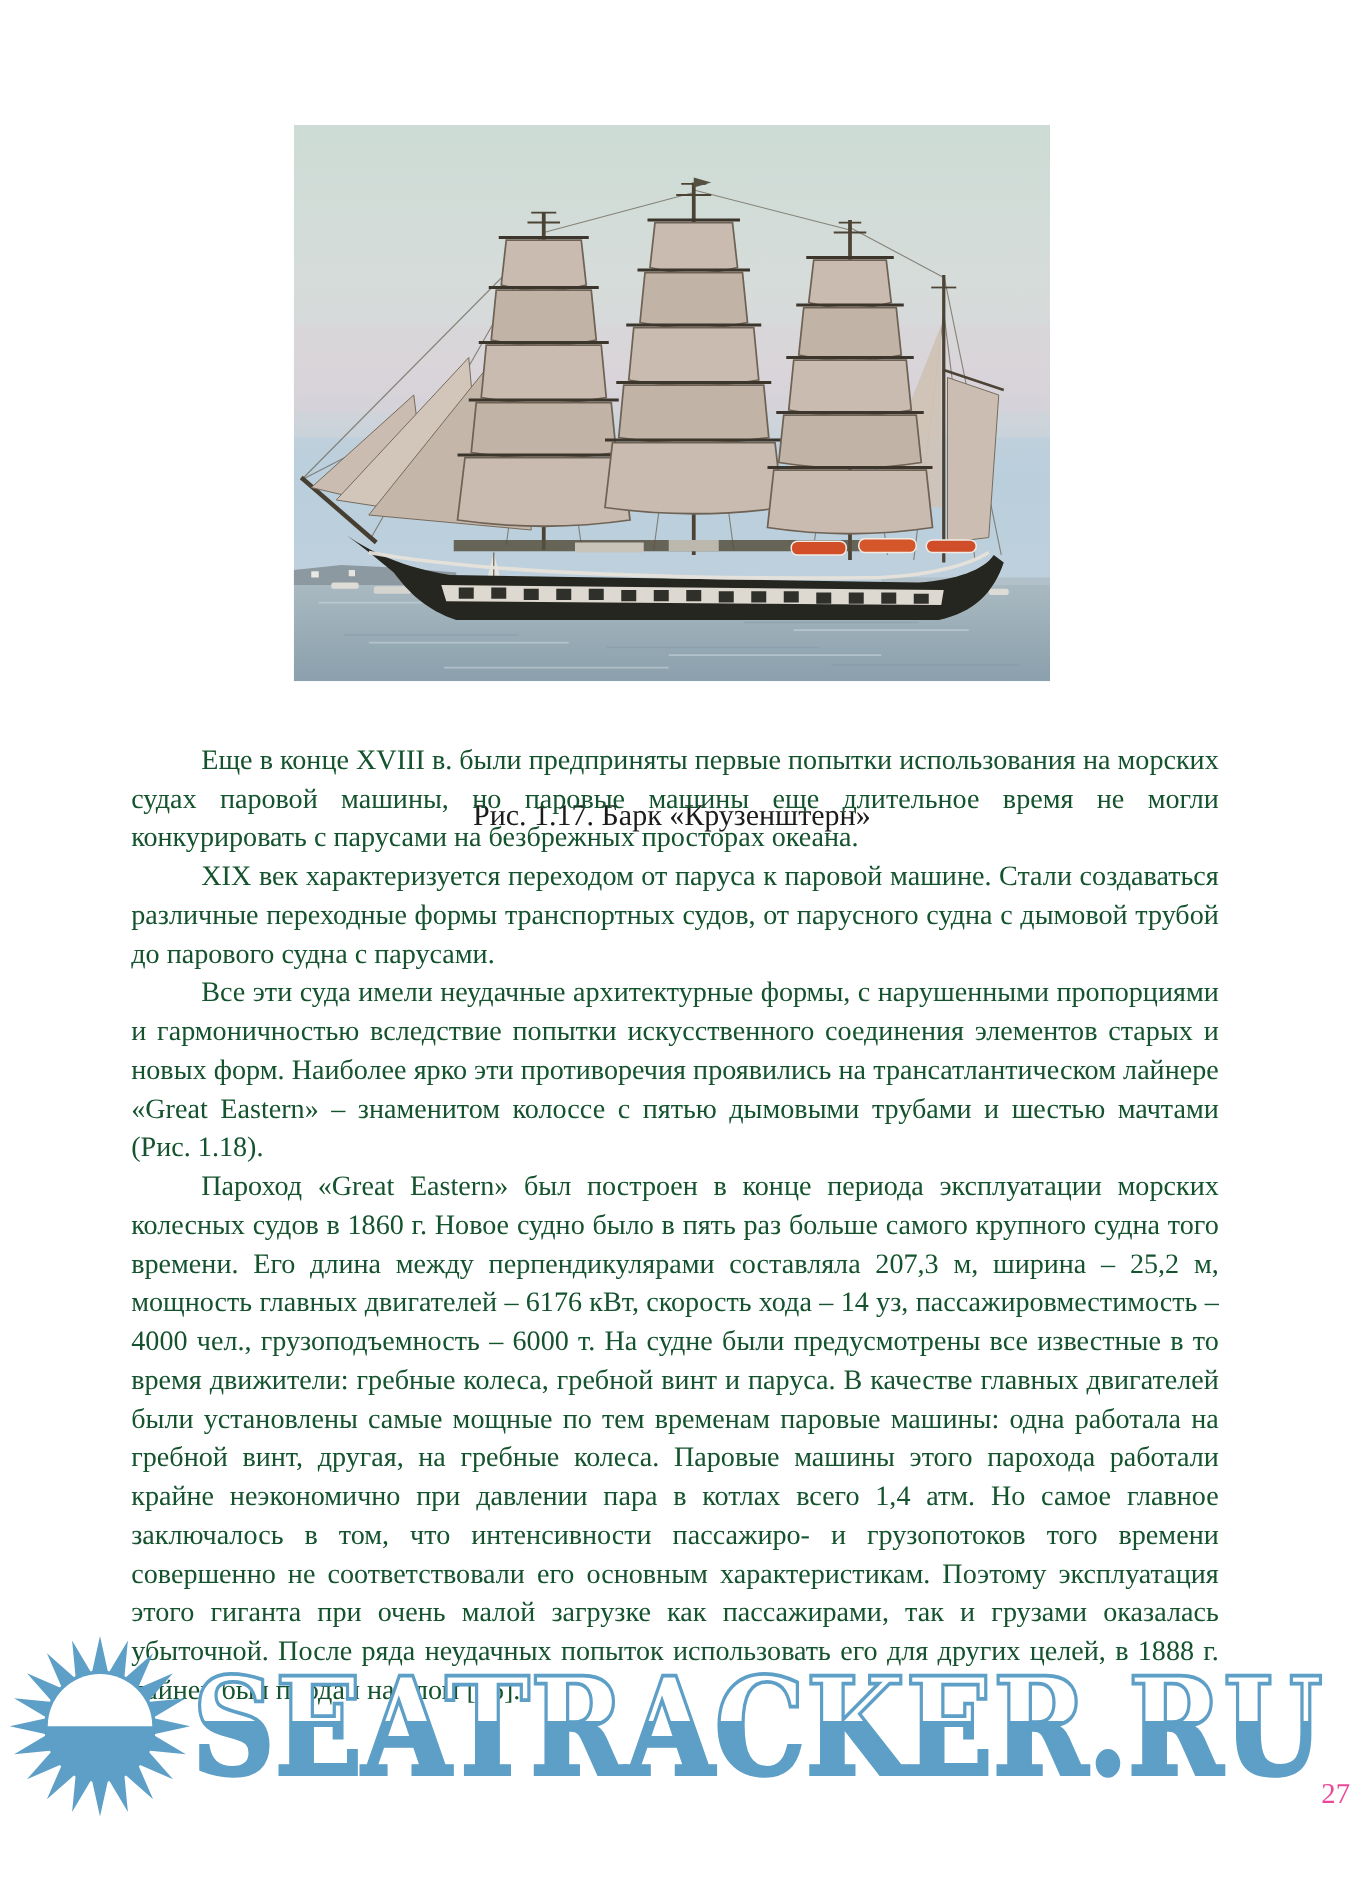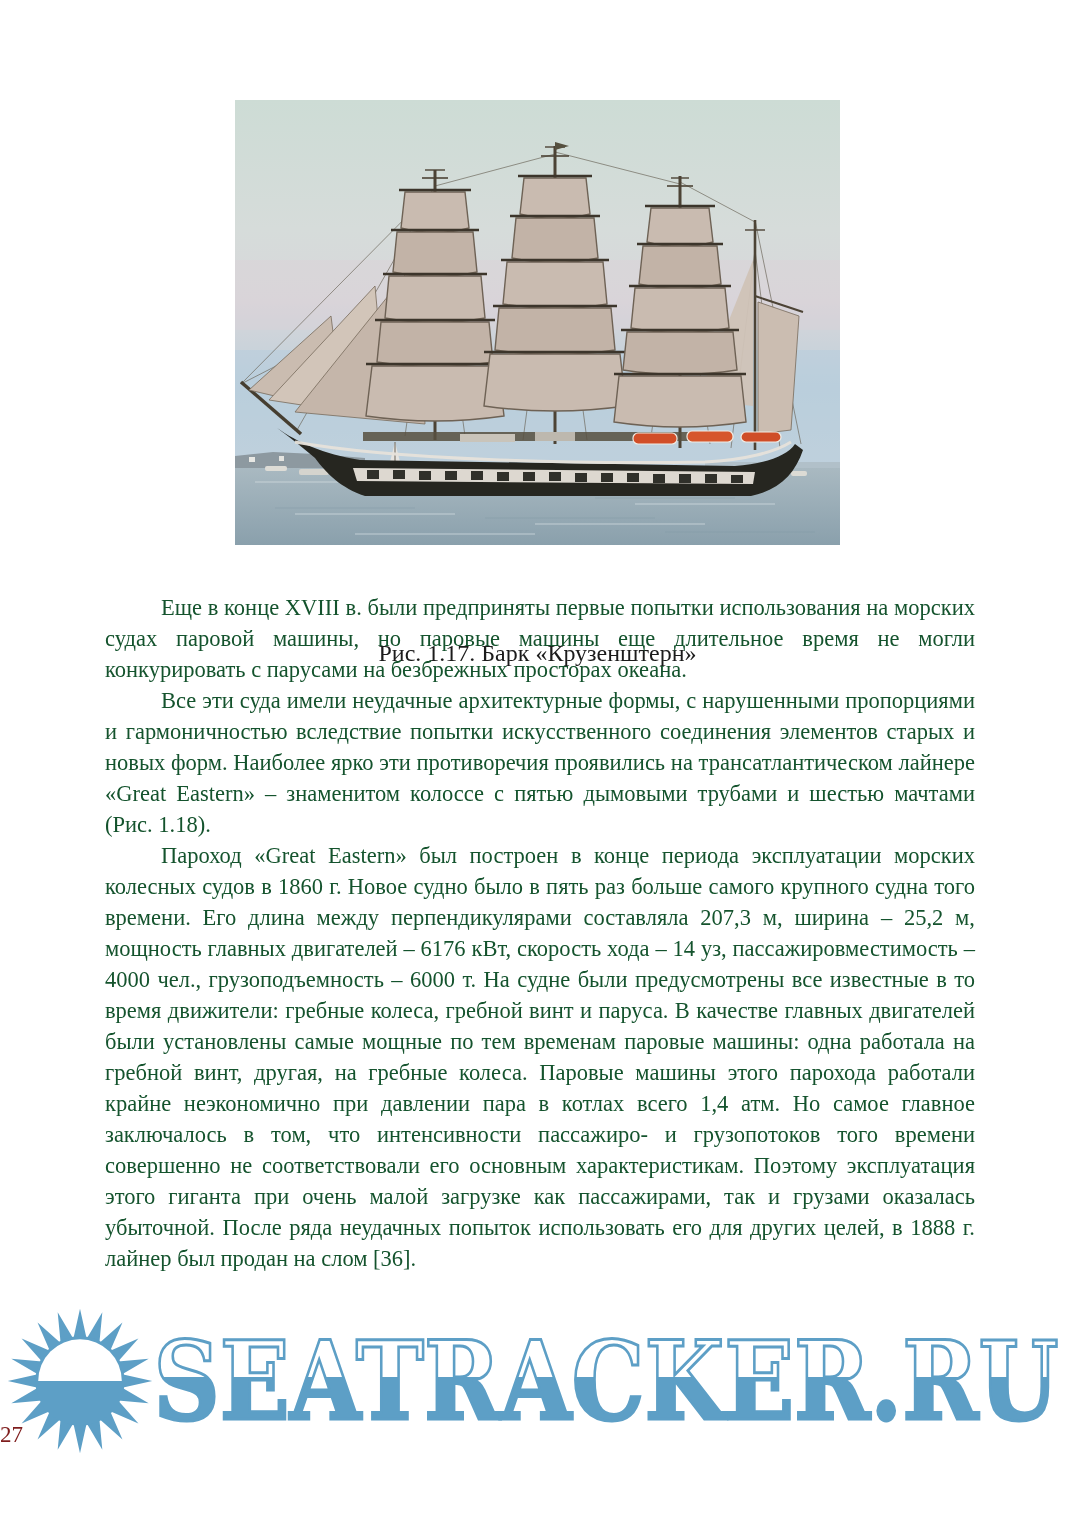--- a/index.html
+++ b/index.html
@@ -17,22 +17,22 @@
   }
   .body-text{
     position:absolute;top:592px;left:105px;width:870px;
     font-size:22.5px;line-height:31px;color:#14532d;text-align:justify;
   }
   .body-text p{margin:0;text-indent:56px;}
   .watermark{position:absolute;left:0;top:1298px;width:1080px;height:160px;}
   .sun-svg{position:absolute;left:4px;top:7px;}
   .wm-text-svg{position:absolute;left:148px;top:31px;}
   .page-number{
-    position:absolute;top:1422px;left:0;width:1080px;text-align:left;
-    font-size:23px;color:#7f1d1d;z-index:6;
+    position:absolute;top:1422px;left:0;width:1080px;text-align:right;
+    font-size:23px;color:#ec4899;z-index:6;
   }
 </style>
 </head>
 <body>
 
 <figure class="photo-wrap" style="margin:0">
   <svg width="605" height="445" viewBox="0 0 605 445">
     <defs>
       <linearGradient id="skyGrad" x1="0" y1="0" x2="0" y2="1">
         <stop offset="0" stop-color="#cddcd5"></stop>
@@ -211,20 +211,21 @@
           <rect x="506" y="332" width="40" height="10" rx="5" fill="#cf4d28" stroke="#f0ece4" stroke-width="1.2"></rect>
         </g>
       </g>
     </g>
   </svg>
   <figcaption class="caption">Рис. 1.17. Барк «Крузенштерн»</figcaption>
 </figure>
 
 <main class="body-text">
   <p>Еще в конце XVIII в. были предприняты первые попытки использования на морских судах паровой машины, но паровые машины еще длительное время не могли конкурировать с парусами на безбрежных просторах океана.</p>
+  <p>XIX век характеризуется переходом от паруса к паровой машине. Стали создаваться различные переходные формы транспортных судов, от парусного судна с дымовой трубой до парового судна с парусами.</p>
   <p>Все эти суда имели неудачные архитектурные формы, с нарушенными пропорциями и гармоничностью вследствие попытки искусственного соединения элементов старых и новых форм. Наиболее ярко эти противоречия проявились на трансатлантическом лайнере «Great Eastern» – знаменитом колоссе с пятью дымовыми трубами и шестью мачтами (Рис. 1.18).</p>
   <p>Пароход «Great Eastern» был построен в конце периода эксплуатации морских колесных судов в 1860 г. Новое судно было в пять раз больше самого крупного судна того времени. Его длина между перпендикулярами составляла 207,3 м, ширина – 25,2 м, мощность главных двигателей – 6176 кВт, скорость хода – 14 уз, пассажировместимость – 4000 чел., грузоподъемность – 6000 т. На судне были предусмотрены все известные в то время движители: гребные колеса, гребной винт и паруса. В качестве главных двигателей были установлены самые мощные по тем временам паровые машины: одна работала на гребной винт, другая, на гребные колеса. Паровые машины этого парохода работали крайне неэкономично при давлении пара в котлах всего 1,4 атм. Но самое главное заключалось в том, что интенсивности пассажиро- и грузопотоков того времени совершенно не соответствовали его основным характеристикам. Поэтому эксплуатация этого гиганта при очень малой загрузке как пассажирами, так и грузами оказалась убыточной. После ряда неудачных попыток использовать его для других целей, в 1888 г. лайнер был продан на слом [36].</p>
 </main>
 
 <div class="watermark">
   <svg class="sun-svg" width="152" height="152" viewBox="0 0 160 160">
     <polygon id="sun-star" points="80.0,4.0 87.0,35.6 103.5,7.7 100.4,39.9 124.7,18.5 111.8,48.2 141.5,35.3 120.1,59.6 152.3,56.5 124.4,73.0 156.0,80.0 124.4,87.0 152.3,103.5 120.1,100.4 141.5,124.7 111.8,111.8 124.7,141.5 100.4,120.1 103.5,152.3 87.0,124.4 80.0,156.0 73.0,124.4 56.5,152.3 59.6,120.1 35.3,141.5 48.2,111.8 18.5,124.7 39.9,100.4 7.7,103.5 35.6,87.0 4.0,80.0 35.6,73.0 7.7,56.5 39.9,59.6 18.5,35.3 48.2,48.2 35.3,18.5 59.6,39.9 56.5,7.7 73.0,35.6" fill="#5d9fc6"></polygon>
     <circle cx="80" cy="80" r="47" fill="#5d9fc6"></circle>
     <path d="M 36 80 A 44 44 0 0 1 124 80 Z" fill="#ffffff"></path>
   </svg>

